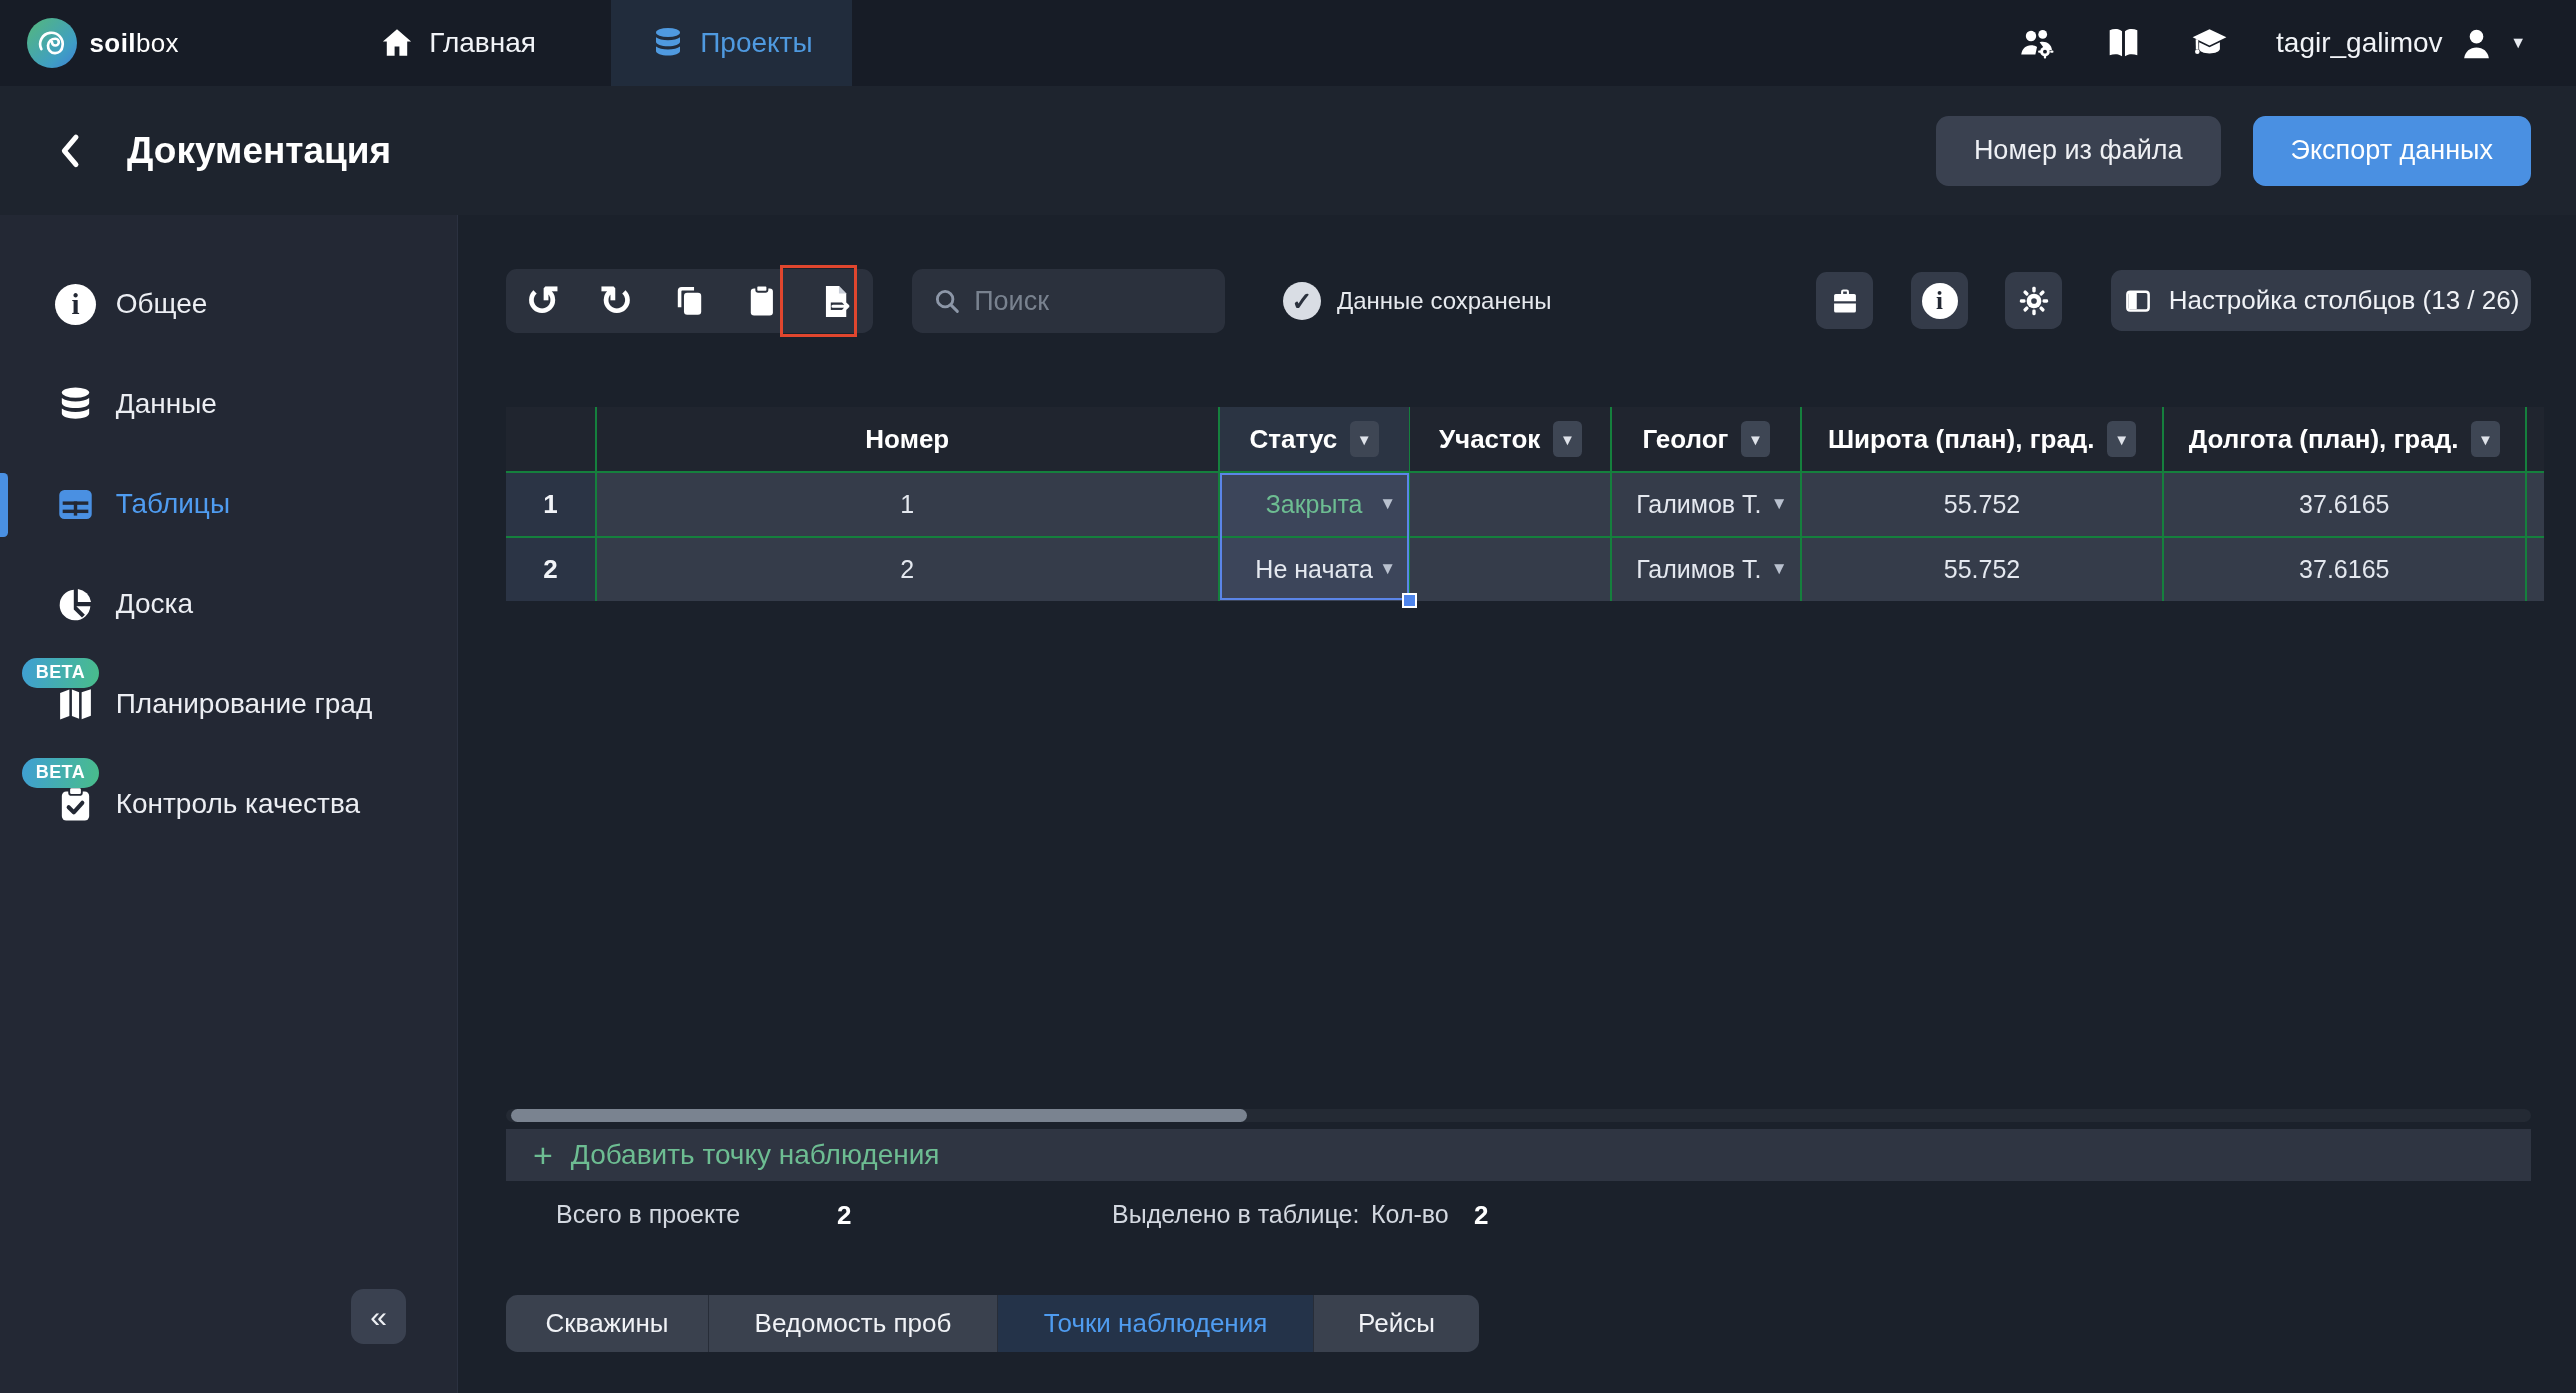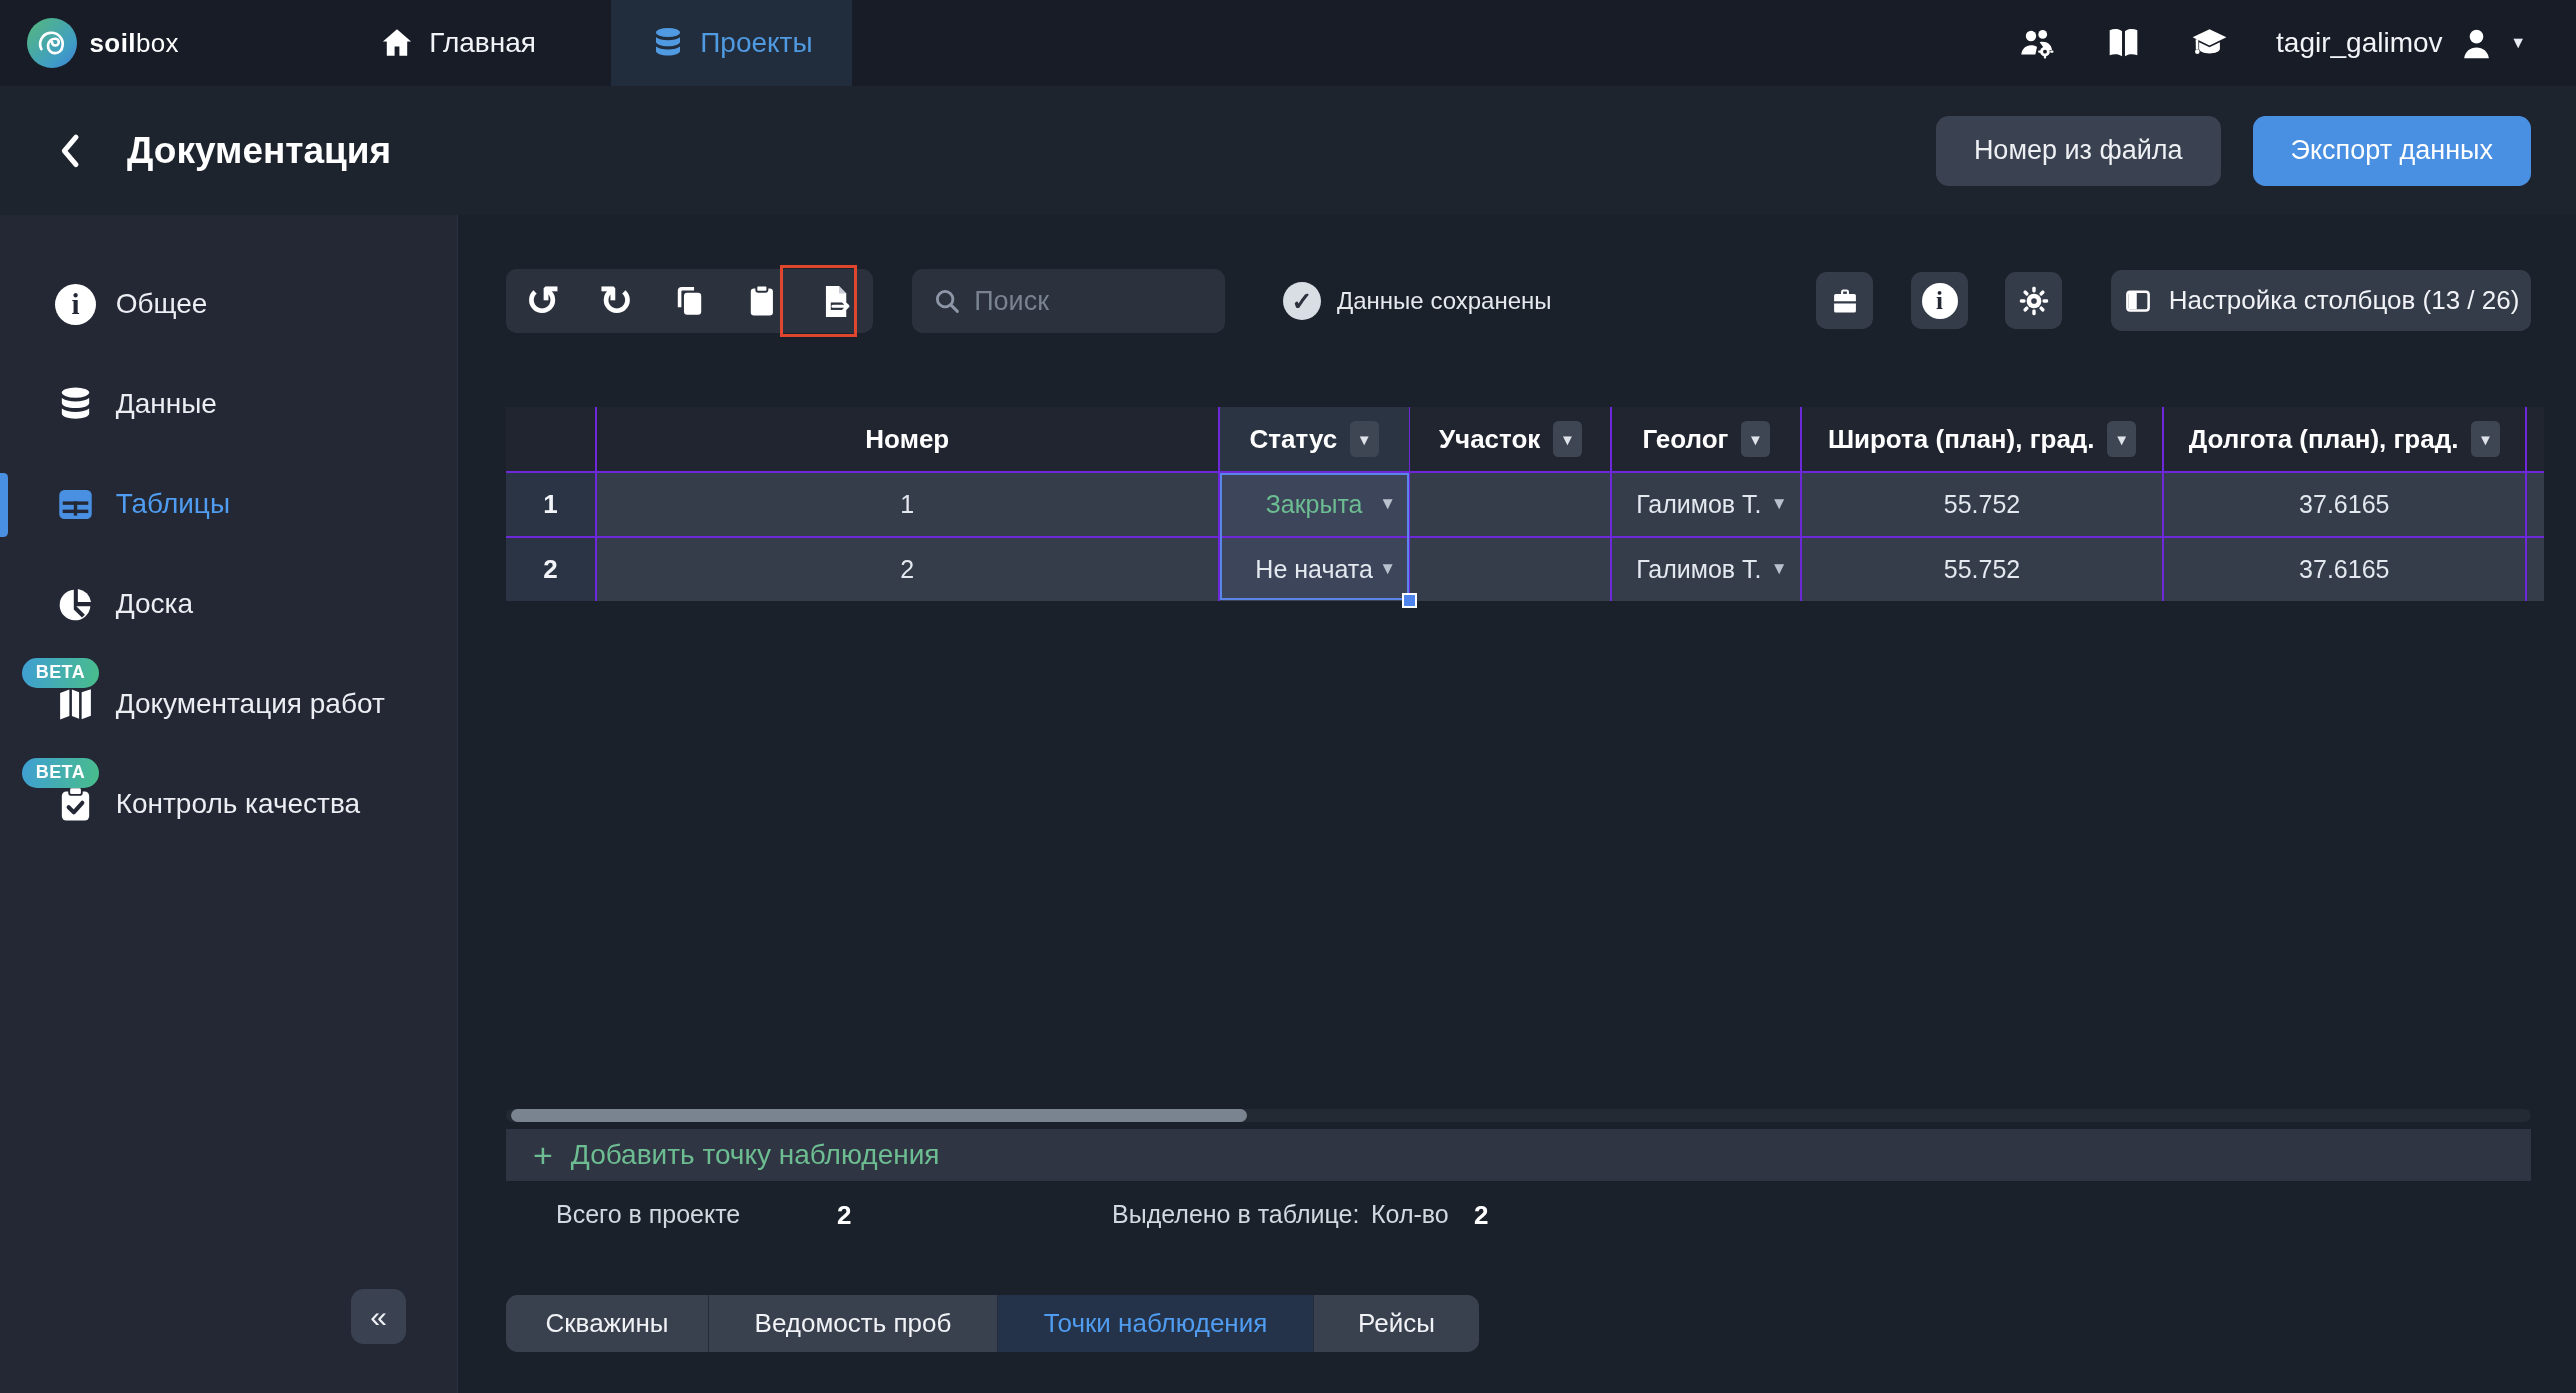--- a/index.html
+++ b/index.html
@@ -73,21 +73,21 @@
   .sq-btn { position:absolute; top:57px; width:57px; height:57px; border-radius:10.7px; background:#343b49;
     display:flex; align-items:center; justify-content:center; cursor:pointer; color:#fff; }
   .sq-btn svg { width:34px; height:34px; }
   .cols-btn { position:absolute; top:55px; left:1653px; width:420px; height:61px; border-radius:10.7px; background:#343b49;
     display:flex; align-items:center; justify-content:center; gap:16px; font-size:26px; color:#f0f2f6; cursor:pointer; }
   .cols-btn svg { width:30px; height:30px; }
 
   
   .grid { position:absolute; left:48px; top:192px; display:grid;
     grid-template-columns:89px 621px 189px 200px 188px 360px 361px 17px;
-    grid-template-rows:64px 63px 63px; gap:1.8px; background:#6d28d9; }
+    grid-template-rows:64px 63px 63px; gap:1.8px; background:#15803d; }
   .hc { background:#20252f; display:flex; align-items:center; justify-content:center; gap:12.5px;
     font-size:26px; font-weight:700; color:#fff; }
   .hc.hl { background:#2b3443; }
   .filter-btn { width:29px; height:36px; border-radius:5.4px; background:#3e4654; display:flex; align-items:center;
     justify-content:center; cursor:pointer; flex:none; }
   .filter-btn span { font-size:15px; color:#dfe3ea; }
   .rn { background:#2b3445; display:flex; align-items:center; justify-content:center; font-size:26px; font-weight:700; color:#f2f4f8; }
   .cell { background:#353c4a; display:flex; align-items:center; justify-content:center; font-size:25px; color:#e4e8ef; position:relative; }
   .cell.sel { background:#3c455a; }
   .cell .dd { position:absolute; right:12.5px; font-size:17px; color:#b9c1cf; }
@@ -248,21 +248,21 @@
       <span class="side-label">Доска</span>
     </div>
 
     <div class="side-item">
       <span class="beta-badge">BETA</span>
       <span class="side-icon">
         <svg viewBox="0 0 24 24" fill="currentColor">
             <path d="M3 5.2l5.4-2v15.6L3 20.8zM9.9 3.2l4.2 1.6v15.6l-4.2-1.6zM15.6 4.8L21 3v15.6l-5.4 2z"></path>
           </svg>
       </span>
-      <span class="side-label">Документация работ</span>
+      <span class="side-label">Планирование град</span>
     </div>
 
     <div class="side-item">
       <span class="beta-badge">BETA</span>
       <span class="side-icon">
         <svg viewBox="0 0 24 24">
             <rect x="4" y="4.4" width="16" height="17" rx="2.6" fill="#fff"></rect>
             <rect x="8.3" y="2" width="7.4" height="4.4" rx="1.3" fill="#fff" stroke="#232834" stroke-width="1.1"></rect>
             <path d="M8 13.6l3 3 5-5.6" stroke="#232834" stroke-width="2.4" fill="none" stroke-linecap="round" stroke-linejoin="round"></path>
           </svg>

